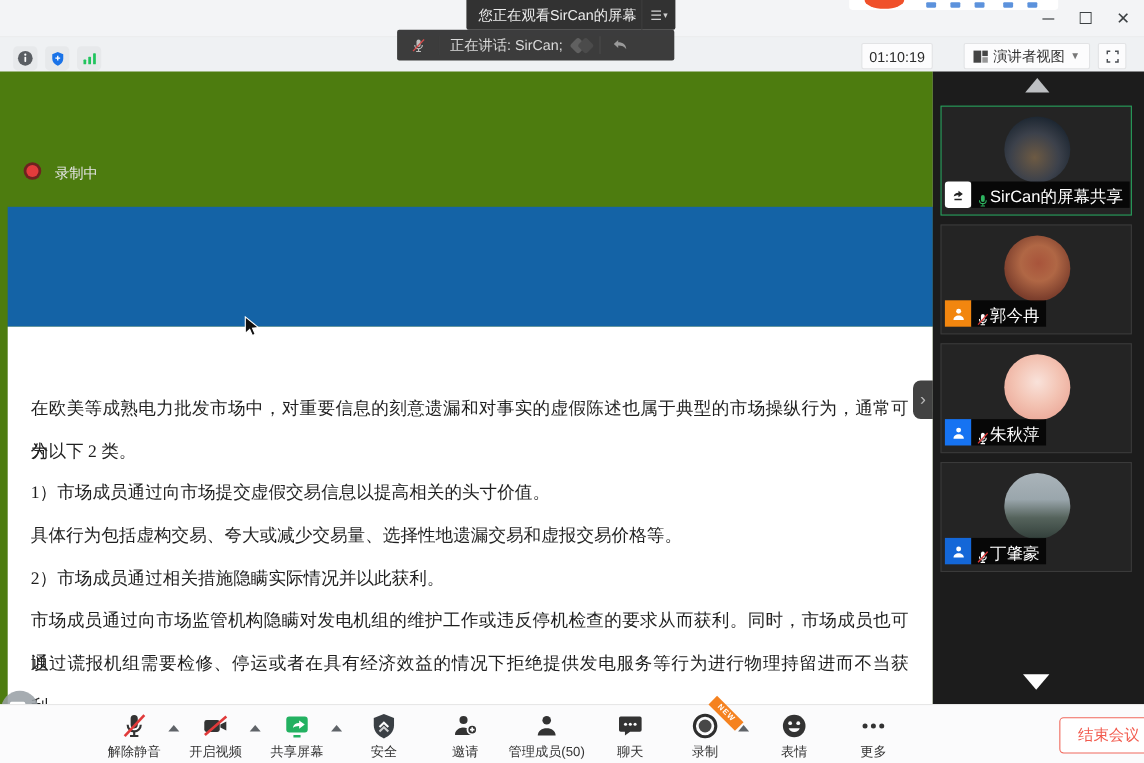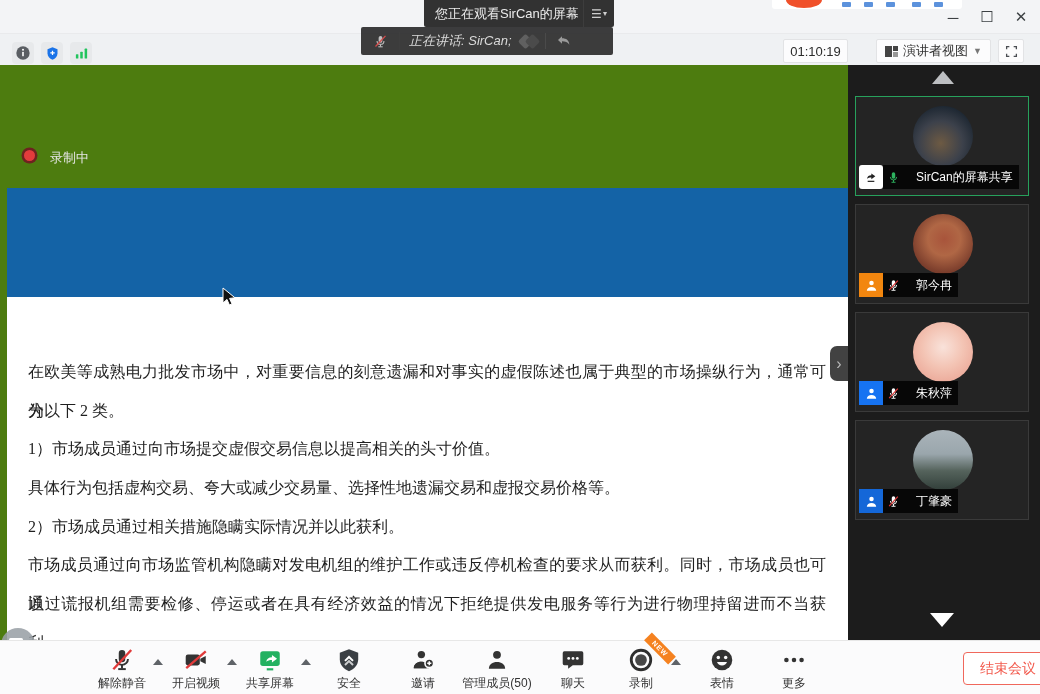--- a/index.html
+++ b/index.html
@@ -14,21 +14,21 @@
   .bg-dash{position:absolute;top:2px;width:9px;height:5px;background:#3f7fd6;border-radius:1px;opacity:.85;}
   .winbtn{position:absolute;top:4px;width:26px;height:26px;display:flex;align-items:center;justify-content:center;
           color:#3c4043;font-size:15px;cursor:default;}
   .banner1{position:absolute;left:424px;top:0;width:190px;height:27px;background:#323232;border-radius:0 0 2px 2px;
            display:flex;align-items:center;color:#ececec;font-size:13px;padding:0;}
   .banner1 .txt{padding-left:11px;flex:1;white-space:nowrap;}
   .banner1 .menu{width:30px;height:100%;display:flex;align-items:center;justify-content:center;color:#cfcfcf;font-size:12px;border-left:1px solid #3d3d3d;}
   .banner2{position:absolute;left:361px;top:27px;width:252px;height:28px;background:#2a2a2ae8;border-radius:2px;
            display:flex;align-items:center;color:#dadada;font-size:13px;}
   .banner2 .seg-mic{width:38px;display:flex;align-items:center;justify-content:center;border-right:1px solid #3e3e3e;height:18px;}
-  .banner2 .speak{padding:0 6px 0 9px;white-space:nowrap;font-style:italic;}
+  .banner2 .speak{padding:0 6px 0 9px;white-space:nowrap;}
   .banner2 .divider{width:1px;height:16px;background:#4a4a4a;margin:0 7px;}
   .tm-logo{display:flex;margin-left:2px;}
   .tm-logo .d{width:11px;height:11px;border-radius:2.5px;transform:rotate(45deg);}
   .tm-logo .d1{background:#606060;}
   .tm-logo .d2{background:#4b4b4b;margin-left:-4px;}
   .status-ic{position:absolute;top:42px;width:22px;height:22px;border-radius:4px;background:#e7e9eb;
              display:flex;align-items:center;justify-content:center;}
   .timerbox{position:absolute;left:783px;top:39px;width:63px;height:22px;background:#fcfcfd;border:1px solid #e2e3e5;border-radius:2px;
             display:flex;align-items:center;justify-content:center;font-size:13px;color:#2b2b2b;}
   .viewbtn{position:absolute;left:876px;top:39px;height:22px;padding:0 8px;background:#fcfcfd;border:1px solid #e2e3e5;border-radius:2px;
@@ -66,21 +66,21 @@
   .tile.active{border:1px solid #27a15c;}
   .avatar{position:absolute;left:57px;top:9px;width:60px;height:60px;border-radius:50%;}
   .av1{background:radial-gradient(circle at 46% 62%,#6d5a43 0%,#3c414b 45%,#1b2530 78%,#121820 100%);}
   .av2{background:radial-gradient(circle at 52% 42%,#a8543b 0%,#b06745 35%,#7d3f2d 70%,#5c2f23 100%);}
   .av3{background:radial-gradient(circle at 50% 42%,#f9e2da 0%,#f3c3b3 45%,#ecab9b 78%,#dd9e8e 100%);}
   .av4{background:linear-gradient(180deg,#aab4ba 0%,#9aa6ac 40%,#55635c 68%,#323f3a 100%);}
   .av5{background:linear-gradient(200deg,#1c2330 0%,#352f3c 45%,#6e4530 72%,#241f26 100%);}
   .namebar{position:absolute;left:3px;bottom:6px;display:flex;align-items:stretch;height:24px;}
   .badge{width:24px;height:24px;display:flex;align-items:center;justify-content:center;}
   .badge.sq-white{background:#fff;border-radius:3px;}
-  .namelabel{background:#000000cc;display:flex;align-items:center;gap:16px;padding:0 6px 0 4px;color:#fff;font-size:12px;white-space:nowrap;max-width:138px;overflow:hidden;}
+  .namelabel{background:#000000cc;display:flex;align-items:flex-end;gap:0;padding:0 6px 0 4px;color:#fff;font-size:15px;white-space:nowrap;max-width:138px;overflow:hidden;}
   
   .toolbar{position:absolute;left:0;top:640px;width:1040px;height:54px;background:#fbfbfc;border-top:1px solid #e7e7e7;}
   .tb-item{position:absolute;top:6px;width:76px;display:flex;flex-direction:column;align-items:center;gap:2px;cursor:default;}
   .tb-item .lbl{font-size:12px;color:#333;white-space:nowrap;}
   .tb-caret{position:absolute;top:18px;width:0;height:0;border-left:5px solid transparent;border-right:5px solid transparent;border-bottom:6px solid #5f6368;}
   .endbtn{position:absolute;left:916px;top:11px;width:88px;height:31px;border:1px solid #f0685c;border-radius:4px;background:#fff;
           color:#f25b4e;font-size:14px;display:flex;align-items:center;justify-content:center;margin-left:47px;}
   .newribbon{position:absolute;left:40px;top:-4px;width:34px;height:11px;background:#f58220;color:#fff;font-size:7px;font-weight:bold;
              display:flex;align-items:center;justify-content:center;transform:rotate(45deg);letter-spacing:1px;}
 </style>

